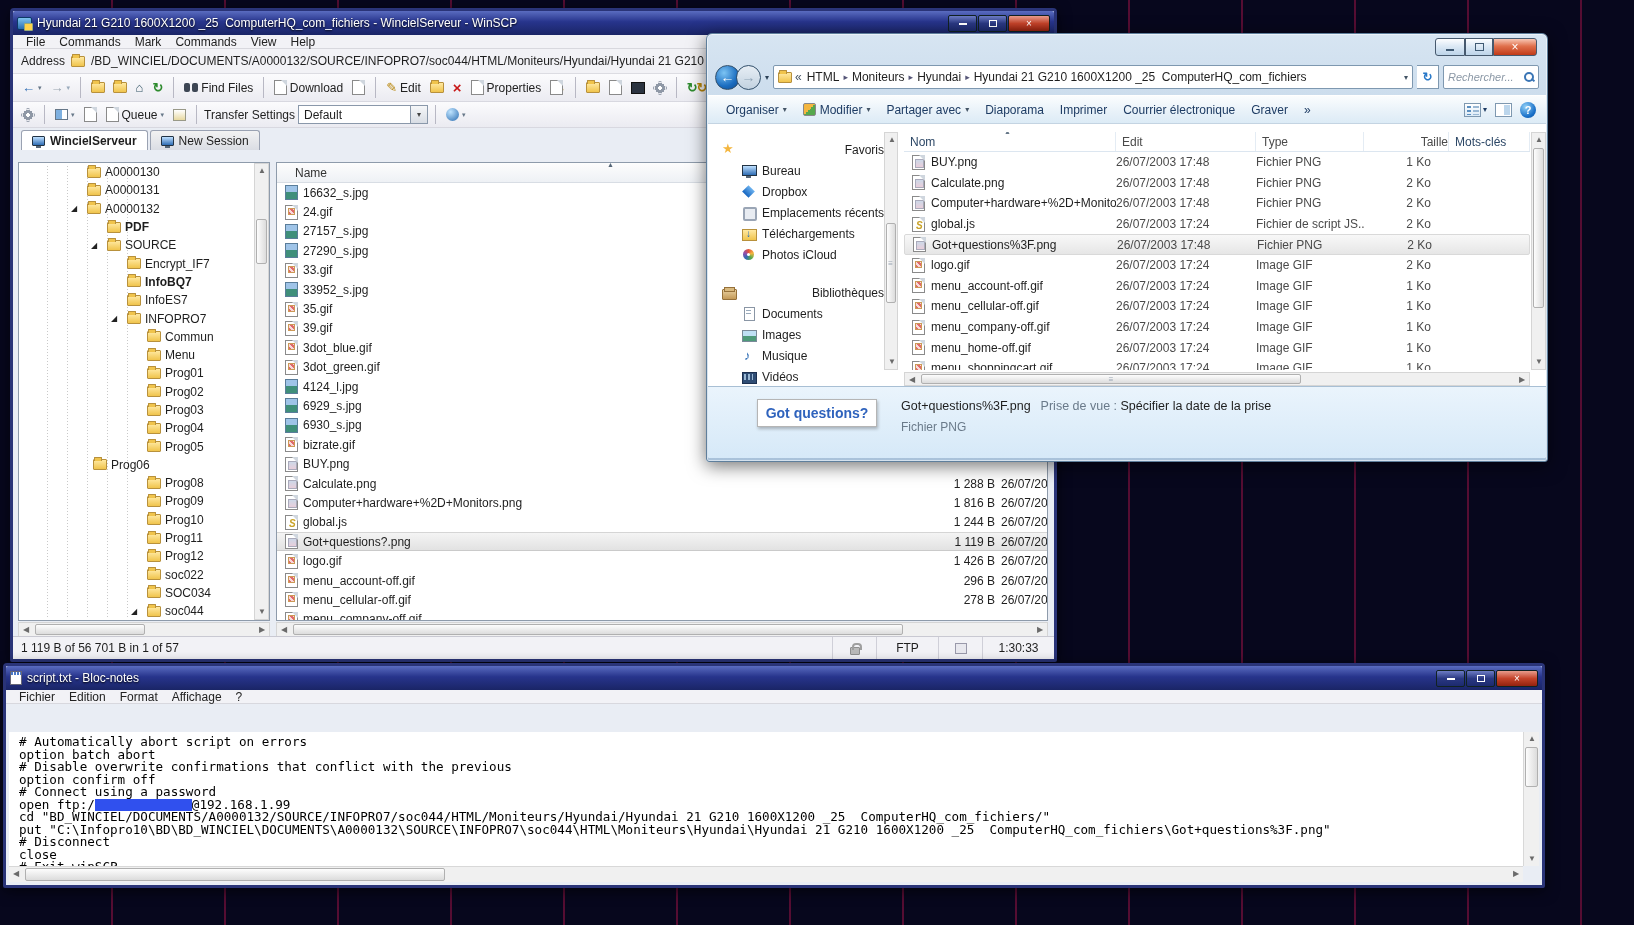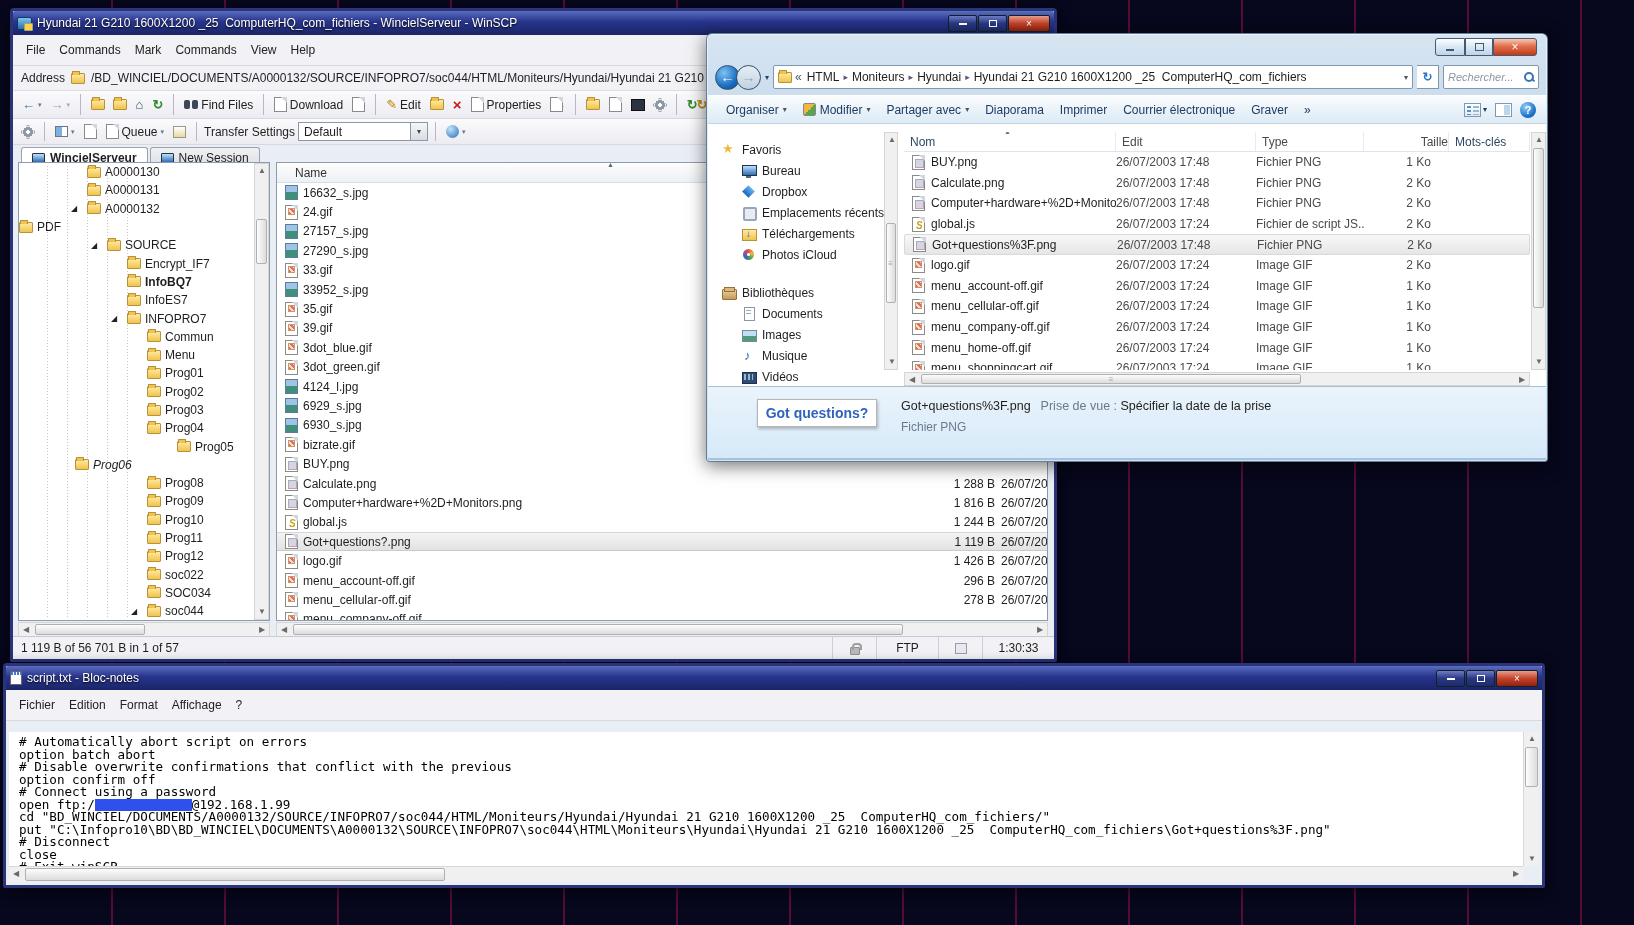--- a/index.html
+++ b/index.html
@@ -45,21 +45,21 @@
   
   .dwin { border:3px solid #2a3478; border-radius:4px 4px 2px 2px; background:#e9edf4; box-shadow:0 3px 14px rgba(0,0,0,.6); }
   .dtitle { height:24px; background:linear-gradient(#5a6cc0,#27348c 45%,#1a2566); display:flex; align-items:center; padding:0 4px; border-radius:2px 2px 0 0; }
   .dtitle .t { color:#fff; font-size:12px; margin-left:5px; text-shadow:0 1px 2px #000; }
   .capbtns { margin-left:auto; display:flex; }
   .capbtn { width:29px; height:17px; border:1px solid #122; border-radius:2px; background:linear-gradient(#6d7cc4,#2a3882 50%,#1c2a6e); margin-left:1px; color:#fff; font-size:10px; line-height:15px; text-align:center; }
   .capbtn.close { width:42px; background:linear-gradient(#e89c8c,#c4432a 50%,#93220f); }
   .capbtn .sq { display:inline-block; width:8px; height:7px; border:1px solid #fff; margin-top:4px; }
   .capbtn .mn { display:inline-block; width:8px; height:2px; background:#fff; margin-bottom:2px; }
 
-  .menubar { height:31px; background:#f2f2f6; border-bottom:1px solid #d8d8de; display:flex; align-items:center; padding-left:6px; }
+  .menubar { height:14px; background:#f2f2f6; border-bottom:1px solid #d8d8de; display:flex; align-items:center; padding-left:6px; }
   .menubar span { padding:2px 7px; color:#222; }
 
   
   #winscp { left:10px; top:8px; width:1047px; height:654px; z-index:1; }
   .scp-ico { width:15px; height:13px; background:linear-gradient(#7ec3ee,#2a6cb0); border:1px solid #0c3a66; border-radius:2px; position:relative; }
   .scp-ico:after { content:""; position:absolute; right:-2px; bottom:-2px; width:7px; height:6px; background:#ffd24a; border:1px solid #9a7; border-radius:1px; }
   .addr-row { height:25px; display:flex; align-items:center; background:#f2f2f6; border-bottom:1px solid #dcdce2; padding-left:8px; gap:6px; overflow:hidden; }
   .toolbar { height:28px; display:flex; align-items:center; background:linear-gradient(#fbfbfd,#ebebf1); border-bottom:1px solid #d8d8e0; padding-left:6px; gap:3px; overflow:hidden; }
   .tbi { display:flex; align-items:center; gap:3px; padding:2px 3px; border-radius:2px; font-size:12px; color:#222; flex:none; }
   .glyph { font-size:13px; line-height:13px; }
@@ -113,21 +113,21 @@
   .cmditem { display:flex; align-items:center; gap:4px; padding:3px 8px; border-radius:3px; white-space:nowrap; }
   .cmditem .dd { font-size:8px; color:#456; }
   .helpico { width:16px; height:16px; border-radius:50%; background:radial-gradient(circle at 35% 30%, #8fd0f8, #1a70c8 65%, #0b4f9a); color:#fff; font-size:11px; font-weight:bold; text-align:center; line-height:16px; }
   .viewico { width:17px; height:14px; border:1px solid #7e98b0; background:linear-gradient(#fff,#dceaf6); position:relative; }
   .viewico:before { content:""; position:absolute; left:2px; top:2px; width:4px; height:9px; background:repeating-linear-gradient(to bottom,#5b8fc0 0 2px,transparent 2px 4px); }
   .viewico:after { content:""; position:absolute; left:8px; top:2px; width:6px; height:9px; background:repeating-linear-gradient(to bottom,#9ab8d4 0 2px,transparent 2px 4px); }
   .paneico { width:17px; height:14px; border:1px solid #7e98b0; background:#fff; position:relative; }
   .paneico:after { content:""; position:absolute; right:1px; top:1px; bottom:1px; width:6px; background:#bcd6ec; }
   #exp-body { position:absolute; left:1px; right:1px; top:90px; bottom:3px; background:#fff; border-radius:0 0 2px 2px; overflow:hidden; }
   #exp-sidebar { position:absolute; left:0; top:0; bottom:74px; width:176px; padding-top:16px; font-size:12px; overflow:hidden; }
-  .sbs-head { display:flex; align-items:center; gap:6px; padding:3px 0 3px 14px; }
+  .sbs-head { display:flex; align-items:center; gap:6px; padding:3px 0 3px 14px;justify-content:space-between; }
   .sbs-item { display:flex; align-items:center; gap:6px; padding:3px 0 3px 34px; height:21px; }
   .sbico { width:14px; height:14px; position:relative; flex:none; }
   .sbico.star:before { content:"★"; color:#f4b63f; font-size:13px; position:absolute; top:-2px; }
   .sbico.desktop:before { content:""; position:absolute; left:0; top:1px; width:13px; height:9px; background:linear-gradient(#bfe0ff,#2f6db4); border:1px solid #234; }
   .sbico.desktop:after { content:""; position:absolute; left:4px; bottom:0; width:5px; height:2px; background:#567; }
   .sbico.dropbox:before { content:""; position:absolute; left:2px; top:2px; width:9px; height:9px; background:linear-gradient(#6fb4f0,#1565c0); transform:rotate(45deg); }
   .sbico.recent:before { content:""; position:absolute; left:1px; top:1px; width:10px; height:10px; border:2px solid #9aa5b5; border-radius:2px; background:#e8ecf2; }
   .sbico.downloads:before { content:""; position:absolute; left:0; top:2px; width:13px; height:10px; background:linear-gradient(#ffe9a2,#f0c44c); border:1px solid #b8913c; }
   .sbico.downloads:after { content:"↓"; position:absolute; left:4px; top:1px; color:#1565c0; font-weight:bold; font-size:10px; }
   .sbico.icloud:before { content:""; position:absolute; left:1px; top:1px; width:11px; height:11px; border-radius:50%; background:conic-gradient(#e5533a,#f4b63f,#56a84c,#2f6db4,#8d4fb0,#e5533a); }
@@ -320,21 +320,21 @@
         </div>
         <div class="trow" style="padding-left: 68px;">
           <span class="folder"></span>
           <span class="lbl">A0000131</span>
         </div>
         <div class="trow" style="padding-left: 68px;">
           <span class="exp" style="left: 52px;">◢</span>
           <span class="folder"></span>
           <span class="lbl">A0000132</span>
         </div>
-        <div class="trow" style="">
+        <div class="trow" style="padding-left: 88px; font-weight: bold;">
           <span class="folder"></span>
           <span class="lbl">PDF</span>
         </div>
         <div class="trow" style="padding-left: 88px;">
           <span class="exp" style="left: 72px;">◢</span>
           <span class="folder"></span>
           <span class="lbl">SOURCE</span>
         </div>
         <div class="trow" style="padding-left: 108px;">
           <span class="folder"></span>
@@ -370,25 +370,25 @@
           <span class="lbl">Prog02</span>
         </div>
         <div class="trow" style="padding-left: 128px; text-align: center;">
           <span class="folder"></span>
           <span class="lbl">Prog03</span>
         </div>
         <div class="trow" style="padding-left: 128px;">
           <span class="folder"></span>
           <span class="lbl">Prog04</span>
         </div>
-        <div class="trow" style="padding-left: 128px; margin-left: 30px;">
+        <div class="trow" style="padding-left: 128px;">
           <span class="folder"></span>
           <span class="lbl">Prog05</span>
         </div>
-        <div class="trow" style="padding-left: 56px; font-style: italic;">
+        <div class="trow" style="padding-left: 74px;">
           <span class="folder"></span>
           <span class="lbl">Prog06</span>
         </div>
         <div class="trow" style="padding-left: 128px;">
           <span class="folder"></span>
           <span class="lbl">Prog08</span>
         </div>
         <div class="trow" style="padding-left: 128px;">
           <span class="folder"></span>
           <span class="lbl">Prog09</span>

